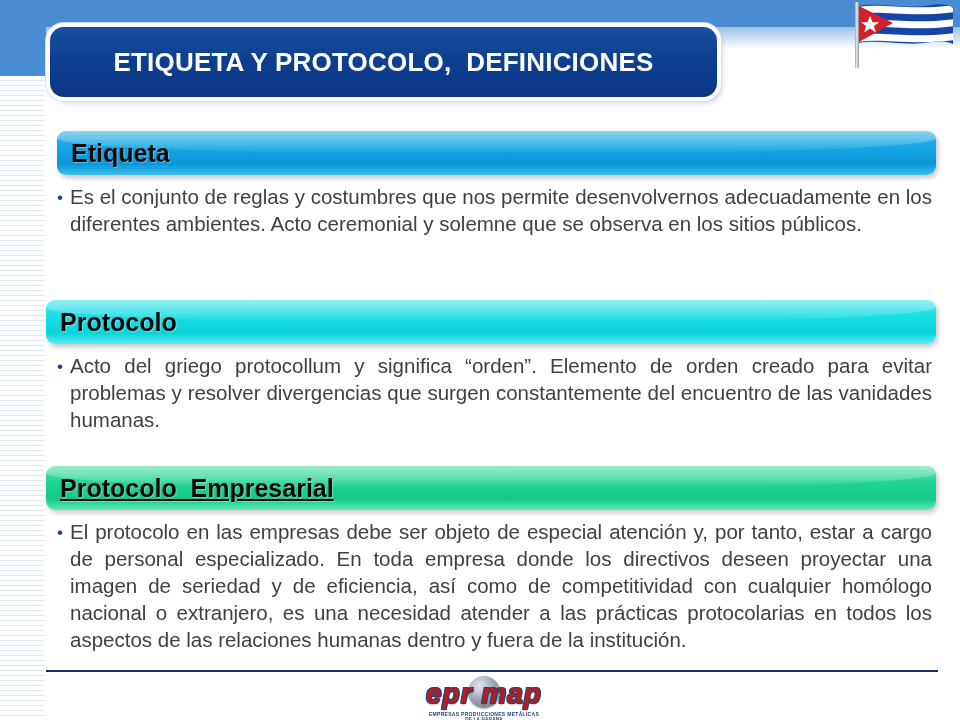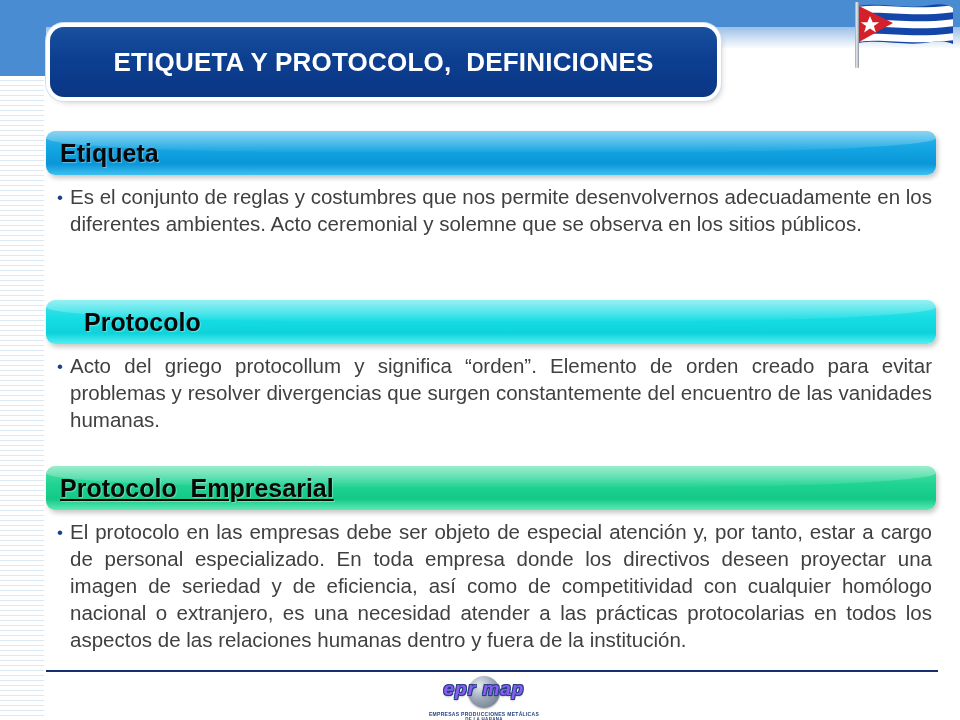--- a/index.html
+++ b/index.html
@@ -141,22 +141,22 @@
     position: relative;
     z-index: 2;
     font-size: 25px;
     font-weight: bold;
     color: #080808;
     padding-left: 14px;
     white-space: pre;
     text-shadow: 1px 1px 1px rgba(255,255,255,0.35);
   }
 
-  .bar-blue   { background: linear-gradient(to bottom, #35b6ea 0%, #13a4e2 42%, #0a96d8 75%, #3fc0ef 100%); }
-  .bar-cyan   { background: linear-gradient(to bottom, #4ae6ea 0%, #16dde4 42%, #0ed2da 75%, #52eff2 100%); padding-left: 24px; }
+  .bar-blue   { background: linear-gradient(to bottom, #35b6ea 0%, #13a4e2 42%, #0a96d8 75%, #3fc0ef 100%); margin-left: 11px; }
+  .bar-cyan   { background: linear-gradient(to bottom, #4ae6ea 0%, #16dde4 42%, #0ed2da 75%, #52eff2 100%); }
   .bar-green  { background: linear-gradient(to bottom, #55e0a8 0%, #1fd392 42%, #14c988 75%, #5eeab4 100%); text-decoration: underline; }
 
   .sec-body {
     padding: 8px 4px 6px 4px;
   }
   .bullet-row {
     display: flex;
     align-items: flex-start;
   }
   .bullet-dot {
@@ -208,24 +208,24 @@
     height: 32px;
     border-radius: 50%;
     background: radial-gradient(circle at 36% 30%, #e4e9ef 0%, #9aa6b5 48%, #5f6e80 100%);
     box-shadow: 0 1px 2px rgba(0,0,0,0.3);
   }
   .logo-word {
     position: absolute;
     left: 0;
     top: 2px;
     width: 172px;
-    font-size: 19px;
+    font-size: 28px;
     font-weight: bold;
     font-style: italic;
-    color: #8b5cf6;
+    color: #b91c1c;
     letter-spacing: 1px;
     text-shadow:
       -1px -1px 0 #24437e, 1px -1px 0 #24437e,
       -1px 1px 0 #24437e, 1px 1px 0 #24437e,
       0 2px 2px rgba(0,0,0,0.25);
   }
   .logo-sub {
     font-size: 5px;
     color: #24437e;
     letter-spacing: 0.3px;

